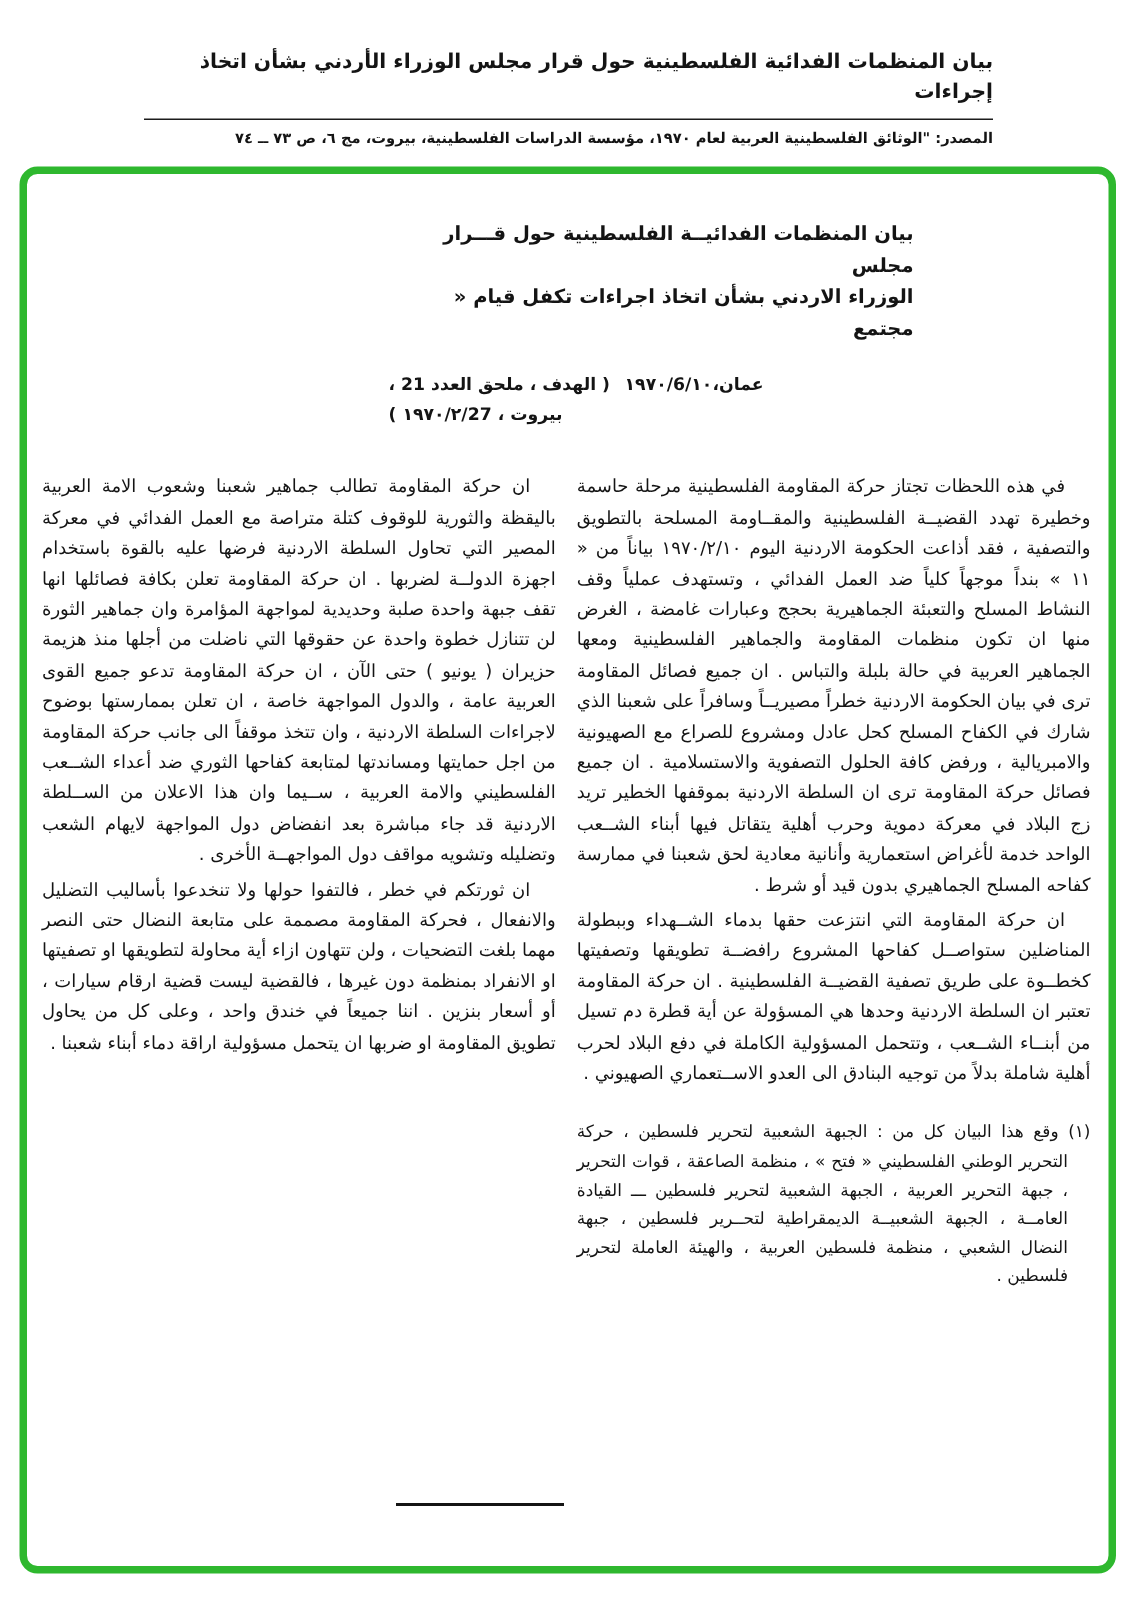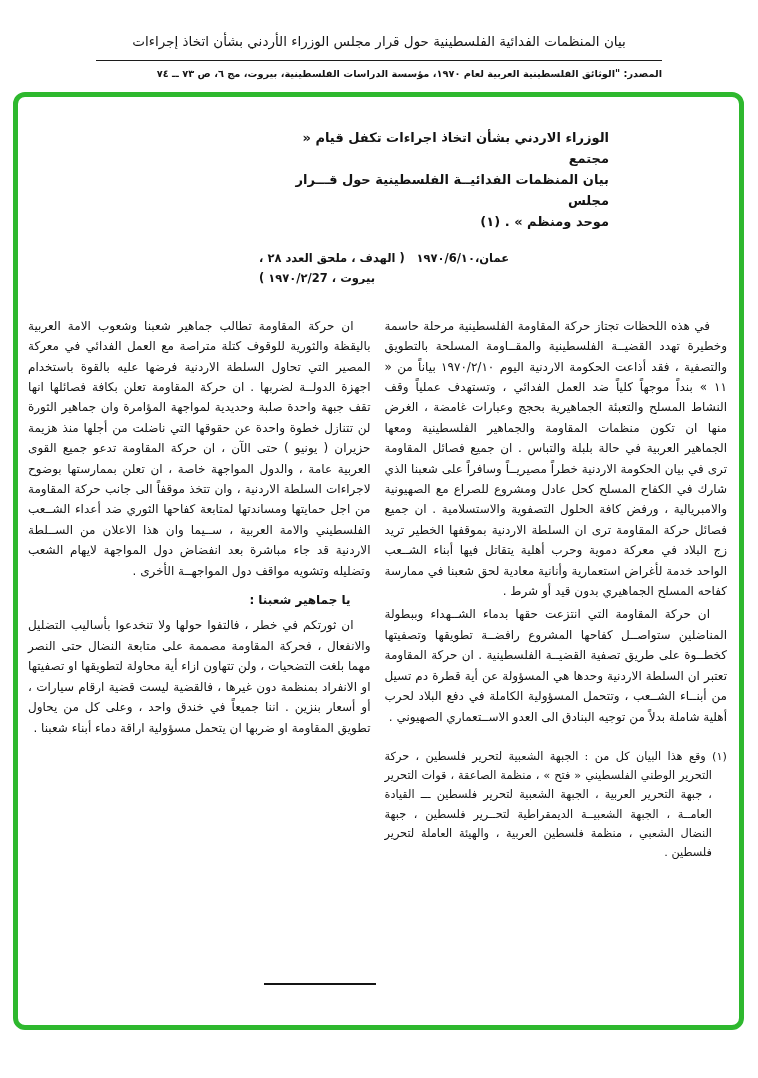--- a/index.html
+++ b/index.html
@@ -11,22 +11,21 @@
     direction: rtl;
     color: #141414;
     overflow: hidden;
     position: relative;
   }
 
   
   .page-header { padding: 32px 96px 0 96px; }
   .page-header .hdr-title {
     font-size: 13.5px;
-    font-weight: normal;
-    text-align: center;
+    font-weight: bold;
     line-height: 1.45;
     letter-spacing: 0.2px;
   }
   .header-rule {
     border: 0;
     border-top: 1.6px solid #1c1c1c;
     margin: 8px 0 6px 0;
   }
   .source-line {
     font-size: 9.8px;
@@ -115,43 +114,41 @@
 
 <div class="page-header">
   <div class="hdr-title">بيان المنظمات الفدائية الفلسطينية حول قرار مجلس الوزراء الأردني بشأن اتخاذ إجراءات</div>
   <hr class="header-rule">
   <div class="source-line">المصدر: "الوثائق الفلسطينية العربية لعام ١٩٧٠، مؤسسة الدراسات الفلسطينية، بيروت، مج ٦، ص ٧٣ ــ ٧٤</div>
 </div>
 
 <div class="frame" style="border-color: rgb(46, 184, 46);">
 
   <div class="doc-title">
+    <div>بيان المنظمات الفدائيــة الفلسطينية حول قـــرار مجلس</div>
     <div>الوزراء الاردني بشأن اتخاذ اجراءات تكفل قيام « مجتمع</div>
-    <div>بيان المنظمات الفدائيــة الفلسطينية حول قـــرار مجلس</div>
-    <div>موحد ومنظم » . (١)</div>
   </div>
 
   <div class="dateline">
     <div class="place-date">عمان،١٩٧٠/6/١٠</div>
     <div class="pub-block">
-      <div>( الهدف ، ملحق العدد ٢٨ ،</div>
+      <div>( الهدف ، ملحق العدد 21 ،</div>
       <div>بيروت ، ١٩٧٠/٢/27 )</div>
     </div>
   </div>
 
   <div class="columns">
 
     <div class="col">
       <p>في هذه اللحظات تجتاز حركة المقاومة الفلسطينية مرحلة حاسمة وخطيرة تهدد القضيــة الفلسطينية والمقــاومة المسلحة بالتطويق والتصفية ، فقد أذاعت الحكومة الاردنية اليوم ١٩٧٠/٢/١٠ بياناً من « ١١ » بنداً موجهاً كلياً ضد العمل الفدائي ، وتستهدف عملياً وقف النشاط المسلح والتعبئة الجماهيرية بحجج وعبارات غامضة ، الغرض منها ان تكون منظمات المقاومة والجماهير الفلسطينية ومعها الجماهير العربية في حالة بلبلة والتباس . ان جميع فصائل المقاومة ترى في بيان الحكومة الاردنية خطراً مصيريــاً وسافراً على شعبنا الذي شارك في الكفاح المسلح كحل عادل ومشروع للصراع مع الصهيونية والامبريالية ، ورفض كافة الحلول التصفوية والاستسلامية . ان جميع فصائل حركة المقاومة ترى ان السلطة الاردنية بموقفها الخطير تريد زج البلاد في معركة دموية وحرب أهلية يتقاتل فيها أبناء الشــعب الواحد خدمة لأغراض استعمارية وأنانية معادية لحق شعبنا في ممارسة كفاحه المسلح الجماهيري بدون قيد أو شرط .</p>
       <p>ان حركة المقاومة التي انتزعت حقها بدماء الشــهداء وببطولة المناضلين ستواصــل كفاحها المشروع رافضــة تطويقها وتصفيتها كخطــوة على طريق تصفية القضيــة الفلسطينية . ان حركة المقاومة تعتبر ان السلطة الاردنية وحدها هي المسؤولة عن أية قطرة دم تسيل من أبنــاء الشــعب ، وتتحمل المسؤولية الكاملة في دفع البلاد لحرب أهلية شاملة بدلاً من توجيه البنادق الى العدو الاســتعماري الصهيوني .</p>
       <div class="footnote">(١) وقع هذا البيان كل من : الجبهة الشعبية لتحرير فلسطين ، حركة التحرير الوطني الفلسطيني « فتح » ، منظمة الصاعقة ، قوات التحرير ، جبهة التحرير العربية ، الجبهة الشعبية لتحرير فلسطين ـــ القيادة العامــة ، الجبهة الشعبيــة الديمقراطية لتحــرير فلسطين ، جبهة النضال الشعبي ، منظمة فلسطين العربية ، والهيئة العاملة لتحرير فلسطين .</div>
     </div>
 
     <div class="col">
       <p>ان حركة المقاومة تطالب جماهير شعبنا وشعوب الامة العربية باليقظة والثورية للوقوف كتلة متراصة مع العمل الفدائي في معركة المصير التي تحاول السلطة الاردنية فرضها عليه بالقوة باستخدام اجهزة الدولــة لضربها . ان حركة المقاومة تعلن بكافة فصائلها انها تقف جبهة واحدة صلبة وحديدية لمواجهة المؤامرة وان جماهير الثورة لن تتنازل خطوة واحدة عن حقوقها التي ناضلت من أجلها منذ هزيمة حزيران ( يونيو ) حتى الآن ، ان حركة المقاومة تدعو جميع القوى العربية عامة ، والدول المواجهة خاصة ، ان تعلن بممارستها بوضوح لاجراءات السلطة الاردنية ، وان تتخذ موقفاً الى جانب حركة المقاومة من اجل حمايتها ومساندتها لمتابعة كفاحها الثوري ضد أعداء الشــعب الفلسطيني والامة العربية ، ســيما وان هذا الاعلان من الســلطة الاردنية قد جاء مباشرة بعد انفضاض دول المواجهة لايهام الشعب وتضليله وتشويه مواقف دول المواجهــة الأخرى .</p>
-      <p class="subhead">يا جماهير شعبنا :</p>
       <p>ان ثورتكم في خطر ، فالتفوا حولها ولا تنخدعوا بأساليب التضليل والانفعال ، فحركة المقاومة مصممة على متابعة النضال حتى النصر مهما بلغت التضحيات ، ولن تتهاون ازاء أية محاولة لتطويقها او تصفيتها او الانفراد بمنظمة دون غيرها ، فالقضية ليست قضية ارقام سيارات ، أو أسعار بنزين . اننا جميعاً في خندق واحد ، وعلى كل من يحاول تطويق المقاومة او ضربها ان يتحمل مسؤولية اراقة دماء أبناء شعبنا .</p>
     </div>
 
   </div>
 
   <div class="end-divider"></div>
 </div>
 
 </body></html>

